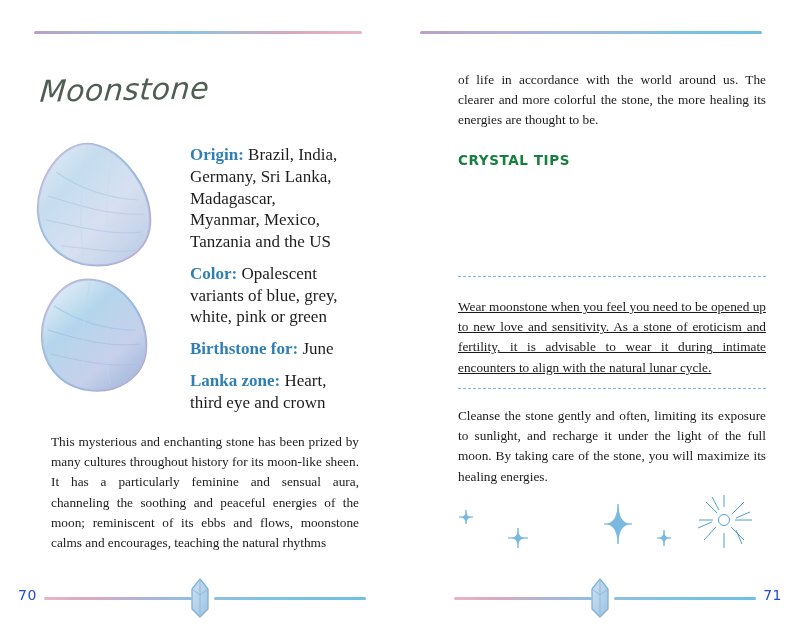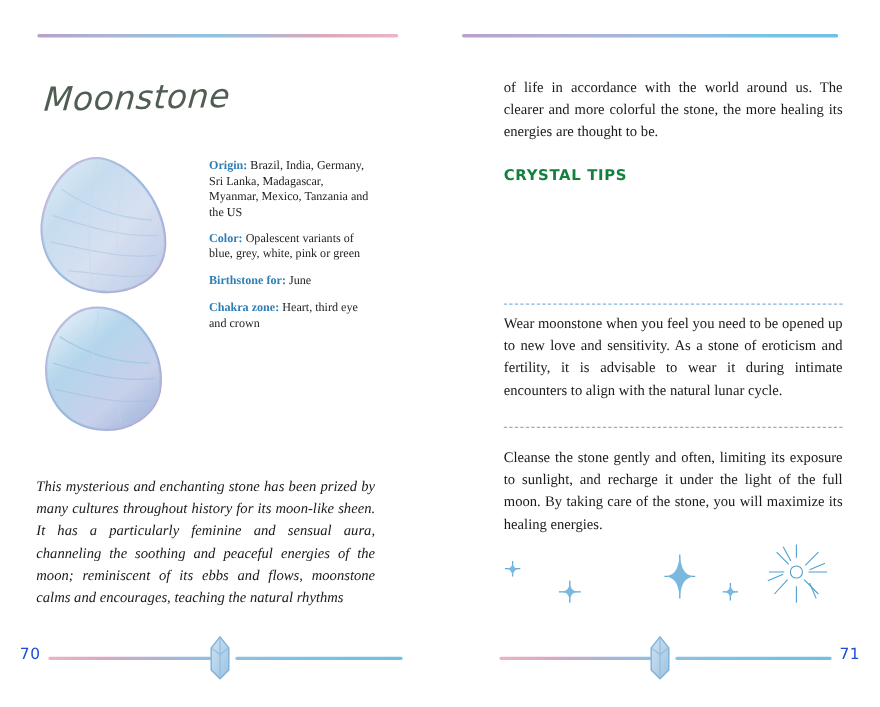--- a/index.html
+++ b/index.html
@@ -68,41 +68,40 @@
     left: 32px;
     top: 138px;
     width: 135px;
     height: 265px;
   }
   .facts {
     position: absolute;
     left: 190px;
     top: 144px;
     width: 150px;
-    font-size: 11px;
+    font-size: 17px;
     line-height: 1.28;
     color: #1d1d1d;
   }
   .fact {
     margin-bottom: 10px;
   }
   .fact-label {
     color: #2f7fb5;
     font-weight: bold;
   }
   .body-left {
     position: absolute;
-    left: 33px;
+    left: 51px;
     top: 432px;
     width: 308px;
     font-size: 13.3px;
     line-height: 1.52;
     text-align: justify;
     text-justify: inter-word;
-    font-style: italic;
   }
   
   .page-right .page-inner {
     position: absolute;
     inset: 0;
   }
   .body-right {
     position: absolute;
     left: 58px;
     top: 70px;
@@ -123,21 +122,21 @@
   }
   .tip-block {
     position: absolute;
     left: 58px;
     width: 308px;
     font-size: 13.3px;
     line-height: 1.52;
     text-align: justify;
   }
   .tip-1 { top: 182px; }
-  .tip-2 { top: 284px; }
+  .tip-2 { top: 297px; text-decoration: underline; }
   .tip-3 { top: 406px; }
   .dash-rule {
     position: absolute;
     left: 58px;
     width: 308px;
     height: 1px;
     border-top: 1.4px dashed #6fa9cf;
     opacity: 0.85;
   }
   .dash-1 { top: 276px; }
@@ -249,21 +248,21 @@
       </div>
       <div class="fact">
         <span class="fact-label">Color:</span>
         <span>Opalescent variants of blue, grey, white, pink or green</span>
       </div>
       <div class="fact">
         <span class="fact-label">Birthstone for:</span>
         <span>June</span>
       </div>
       <div class="fact">
-        <span class="fact-label">Chakra zone:</span>
+        <span class="fact-label">Lanka zone:</span>
         <span>Heart, third eye and crown</span>
       </div>
     </div>
 
     <div class="body-left">This mysterious and enchanting stone has been prized by many cultures throughout history for its moon-like sheen. It has a particularly feminine and sensual aura, channeling the soothing and peaceful energies of the moon; reminiscent of its ebbs and flows, moonstone calms and encourages, teaching the natural rhythms</div>
 
     <div class="footer">
       <div class="footer-rule left-seg" style="left:44px; right:208px;"></div>
       <div class="footer-rule right-seg" style="left:214px; right:34px;"></div>
       <div class="page-num">70</div>

